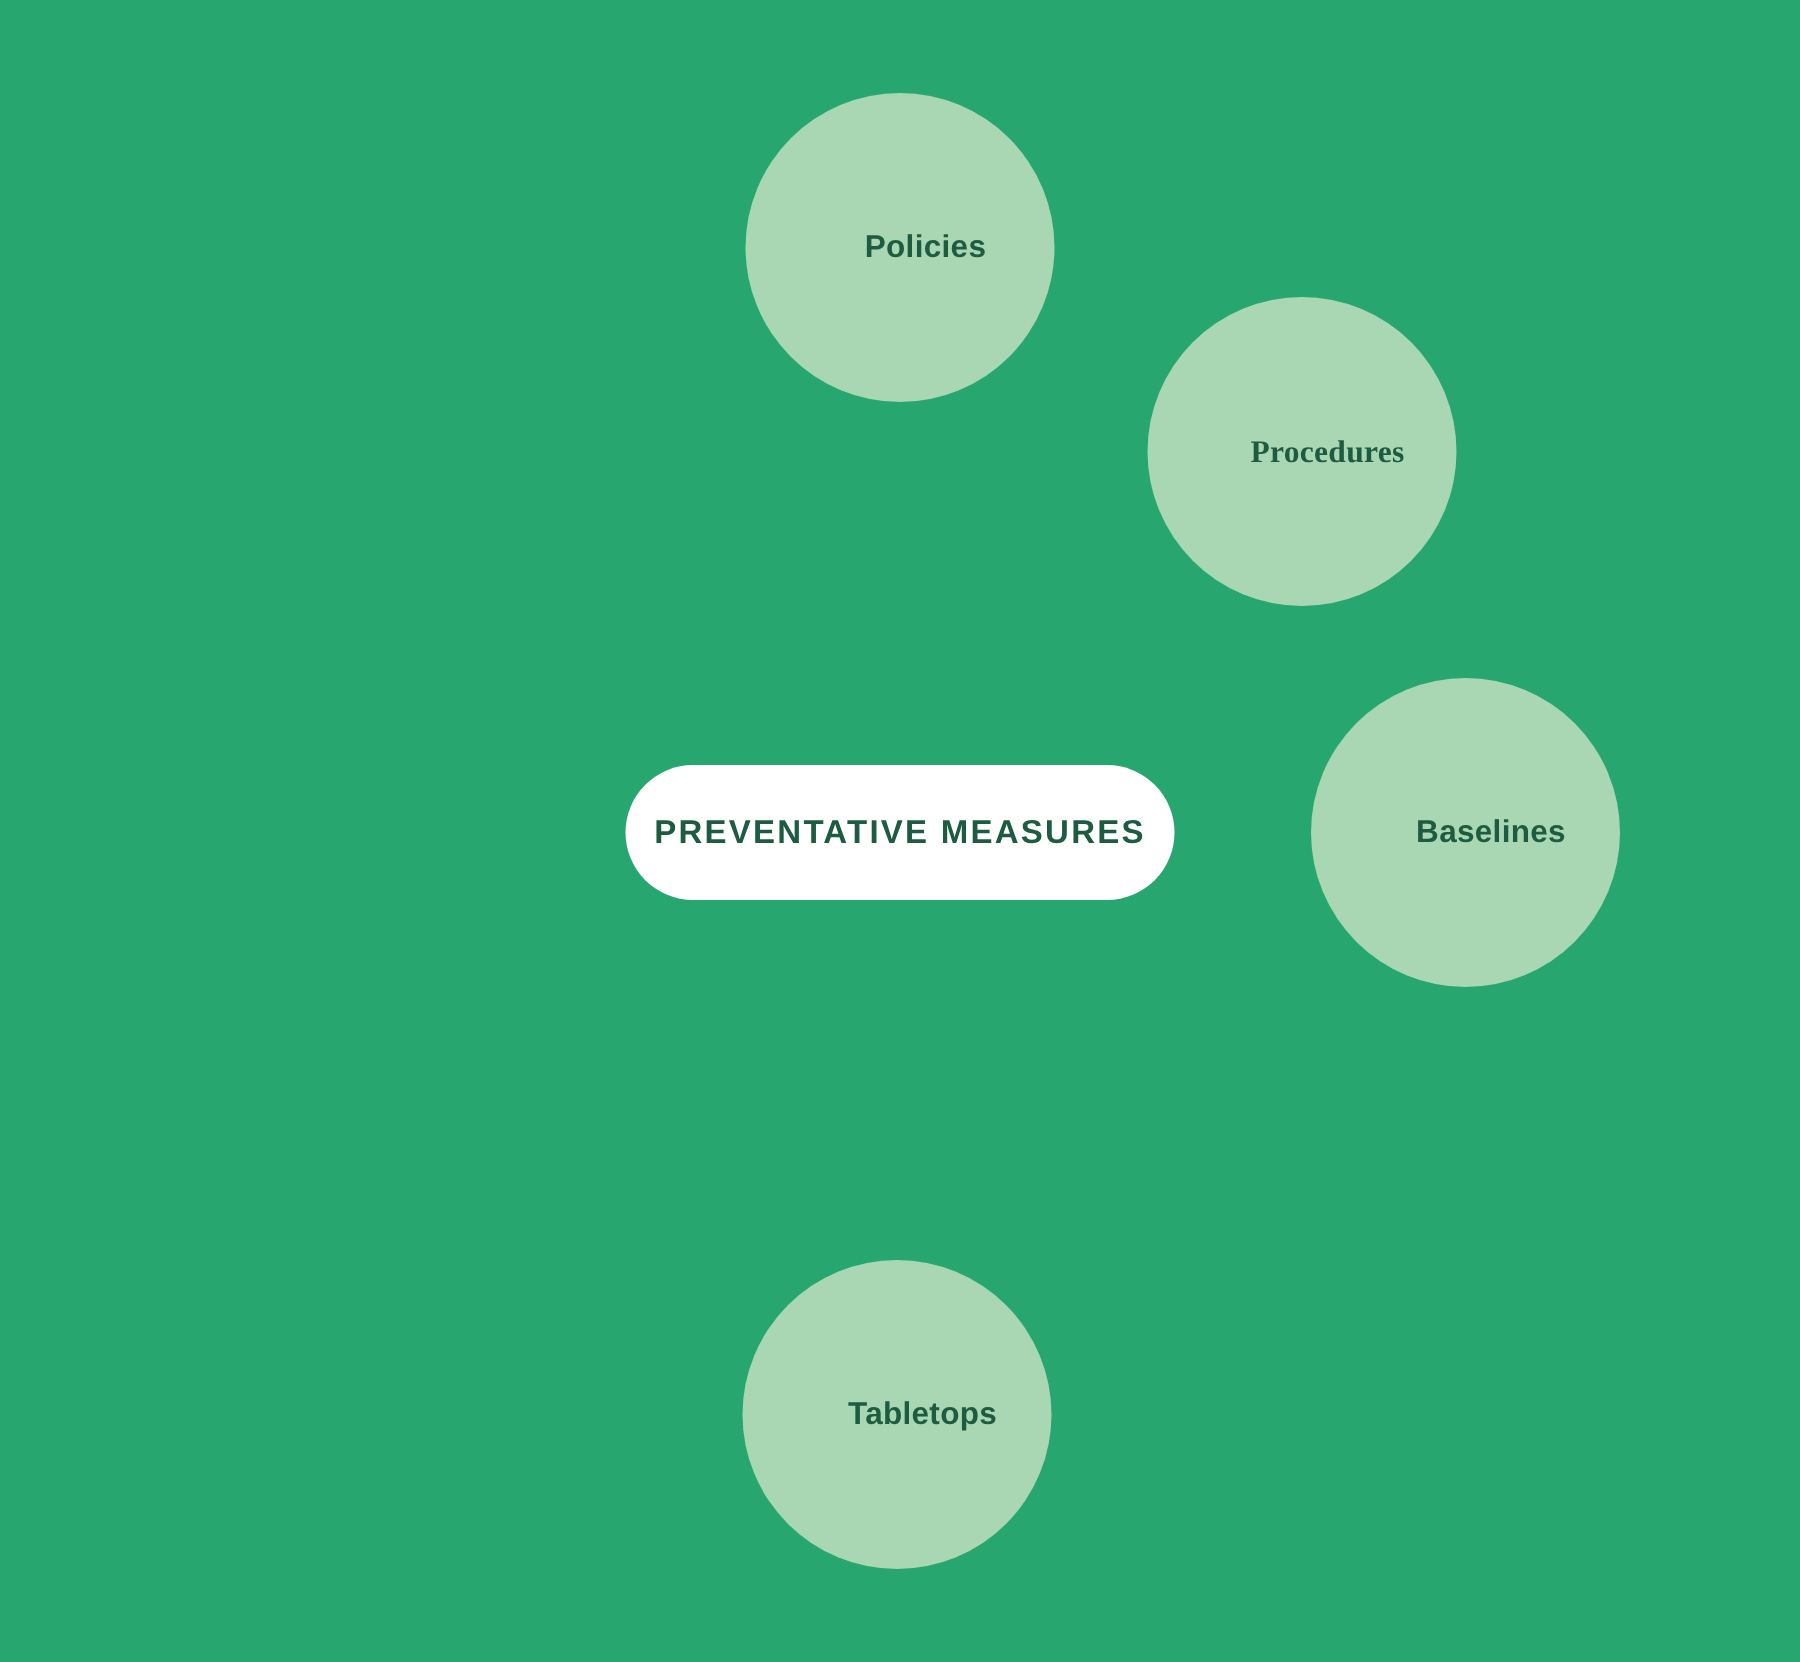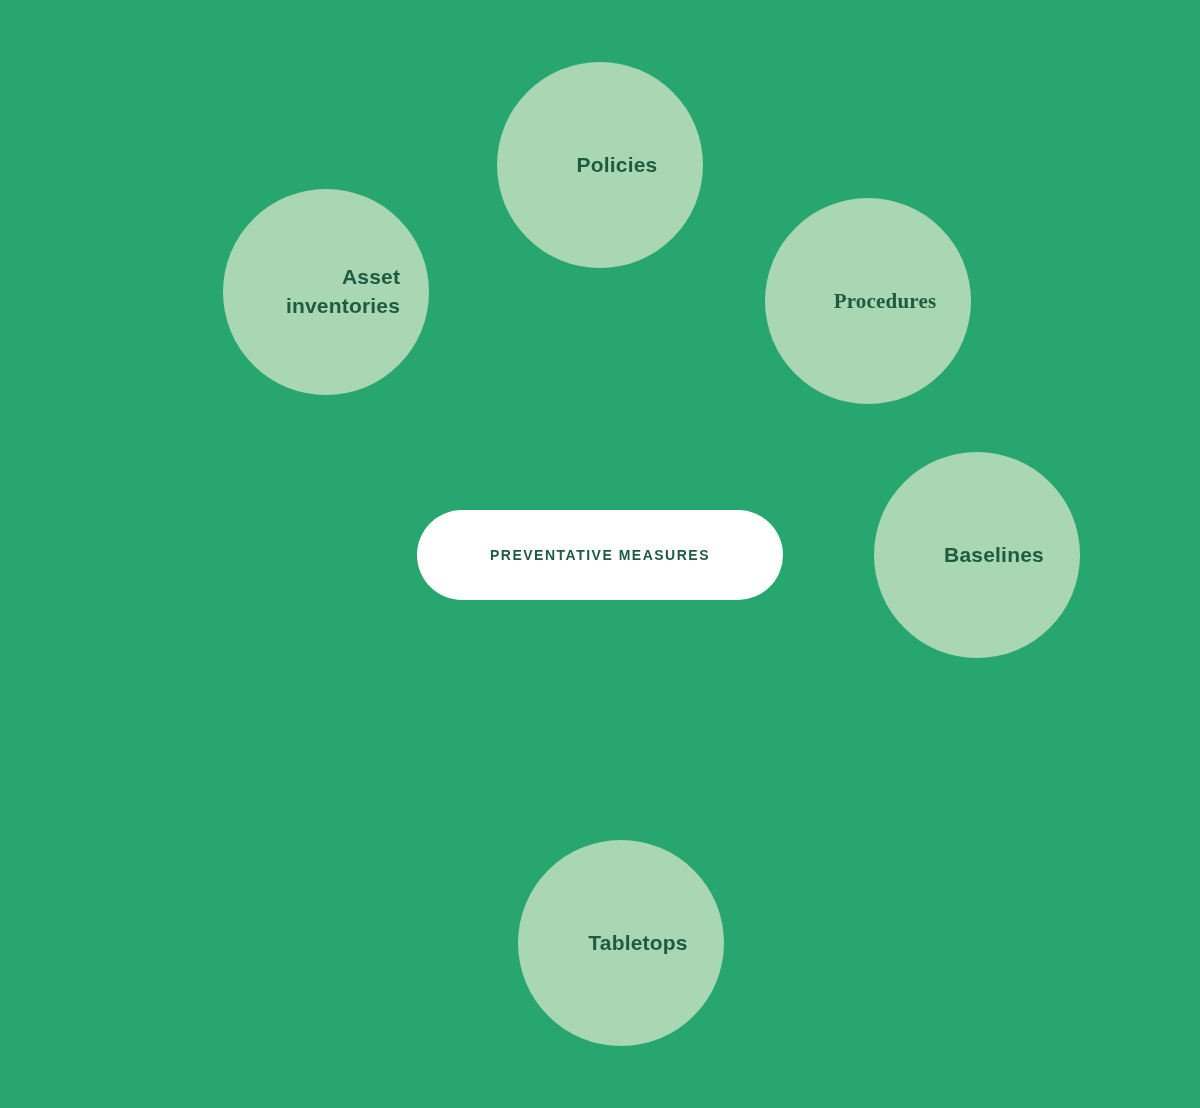--- a/index.html
+++ b/index.html
@@ -38,40 +38,40 @@
     text-align: right;
     white-space: pre-line;
     letter-spacing: 0.2px;
     margin-left: 34px;
   }
   
   .pos-policies               { left: 497px; top:  62px; }
   .pos-procedures             { left: 765px; top: 198px; font-family: Liberation Serif, serif; }
   .pos-baselines              { left: 874px; top: 452px; }
   .pos-employee-training      { left: 763px; top: 722px; }
-  .pos-tabletops              { left: 518px; top: 840px; }
+  .pos-tabletops              { left: 495px; top: 840px; }
   .pos-incident-response-plan { left: 223px; top: 722px; }
   .pos-threat-intelligence    { left: 108px; top: 452px; }
   .pos-asset-inventories      { left: 223px; top: 189px; }
 
   .center-pill {
     position: absolute;
     left: 417px;
     top: 510px;
     width: 366px;
     height: 90px;
     border-radius: 48px;
     background: var(--pill-bg);
     display: flex;
     align-items: center;
     justify-content: center;
   }
   .center-pill-label {
     color: var(--pill-text);
-    font-size: 14px;
+    font-size: 22px;
     font-weight: bold;
     letter-spacing: 1.5px;
     text-transform: uppercase;
     text-align: center;
   }
 </style>
 </head>
 <body>
 
 <div class="canvas">
@@ -88,22 +88,18 @@
     <span class="circle-label">Baselines</span>
   </div>
 
 
   <div class="circle pos-tabletops">
     <span class="circle-label">Tabletops</span>
   </div>
 
 
 
-  <div class="circle pos-asset-inventories">
-    <span class="circle-label">Asset
-inventories</span>
-  </div>
 
   <div class="center-pill">
     <span class="center-pill-label">PREVENTATIVE MEASURES</span>
   </div>
 
 </div>
 
 </body></html>

